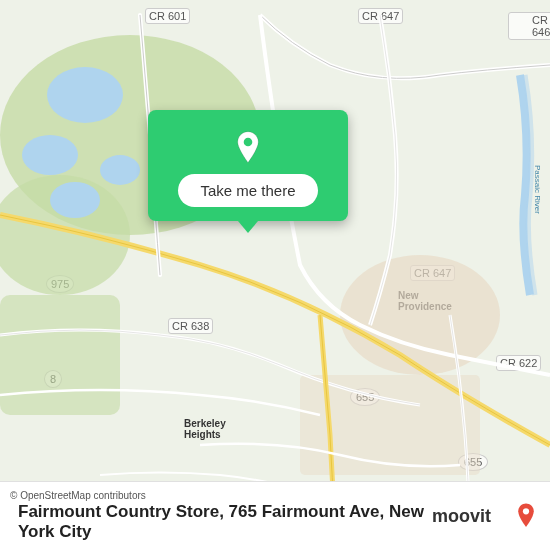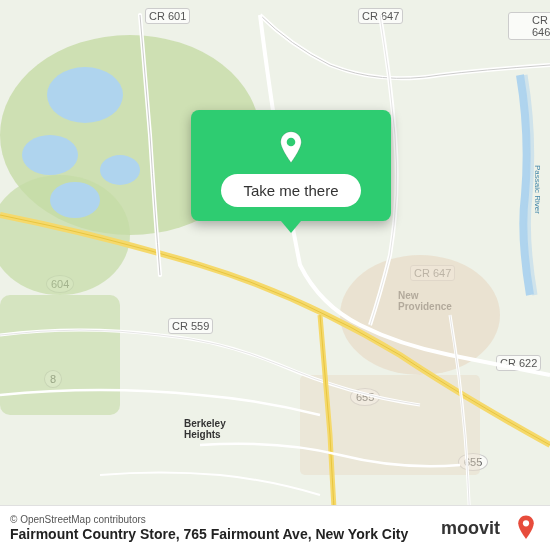--- a/index.html
+++ b/index.html
@@ -34,21 +34,20 @@
       left: 148px;
       width: 200px;
       background: #2ecc71;
       border-radius: 8px;
       padding: 20px 16px 14px 16px;
       display: flex;
       flex-direction: column;
       align-items: center;
       box-shadow: 0 4px 12px rgba(0,0,0,0.3);
       z-index: 10;
-      margin-left: 43px;
     }
 
     .map-popup::after {
       content: '';
       position: absolute;
       bottom: -12px;
       left: 50%;
       transform: translateX(-50%);
       border-width: 12px 10px 0 10px;
       border-style: solid;
@@ -92,30 +91,31 @@
       display: flex;
       flex-direction: column;
     }
 
     .osm-credit {
       font-size: 10px;
       color: #555;
     }
 
     .location-name {
-      font-size: 14px;
+      font-size: 17px;
       font-weight: 600;
       color: #222;
       margin-top: 1px;
+      margin-left: 8px;
     }
 
     .moovit-logo {
       display: flex;
       align-items: center;
-      gap: 12px;
+      gap: 21px;
     }
 
     .moovit-text {
       font-size: 18px;
       font-weight: bold;
       color: #333;
     }
 
     .moovit-pin {
       width: 28px;
@@ -204,25 +204,25 @@
     <path d="M380,0 Q390,60 395,120 Q400,180 390,240 Q380,280 370,310" stroke="white" stroke-width="4" fill="none"></path>
     <path d="M380,0 Q390,60 395,120 Q400,180 390,240 Q380,280 370,310" stroke="#ccc" stroke-width="0.5" fill="none"></path>
 
     <text x="535" y="150" font-size="8" fill="#4488aa" transform="rotate(90,535,150)" font-family="Arial">Passaic River</text>
   </svg>
 
   <div class="road-label" style="top:8px;left:105px;">CR 601</div>
   <div class="road-label" style="top:8px;left:318px;">CR 647</div>
   <div class="road-label" style="top:12px;left:468px;padding-left:23px;">CR 646</div>
   <div class="road-label" style="top:265px;left:370px;">CR 647</div>
-  <div class="road-label" style="top:318px;left:128px;">CR 559</div>
+  <div class="road-label" style="top:318px;left:128px;">CR 638</div>
   <div class="road-label" style="top:355px;left:456px;">CR 622</div>
   <div class="road-label" style="top:388px;left:310px;border-radius:50%;padding:2px 5px;">655</div>
   <div class="road-label" style="top:453px;left:418px;border-radius:50%;padding:2px 5px;">655</div>
-  <div class="road-label" style="top:275px;left:6px;border-radius:50%;padding:2px 4px;">604</div>
+  <div class="road-label" style="top:275px;left:6px;border-radius:50%;padding:2px 4px;">975</div>
   <div class="road-label" style="top:370px;left:4px;border-radius:50%;padding:2px 5px;">8</div>
 
   <div class="town-label" style="top:290px;left:398px;">
     New<br>Providence
   </div>
   <div class="town-label" style="top:418px;left:184px;">
     Berkeley<br>Heights
   </div>
 
   <div class="map-popup">

